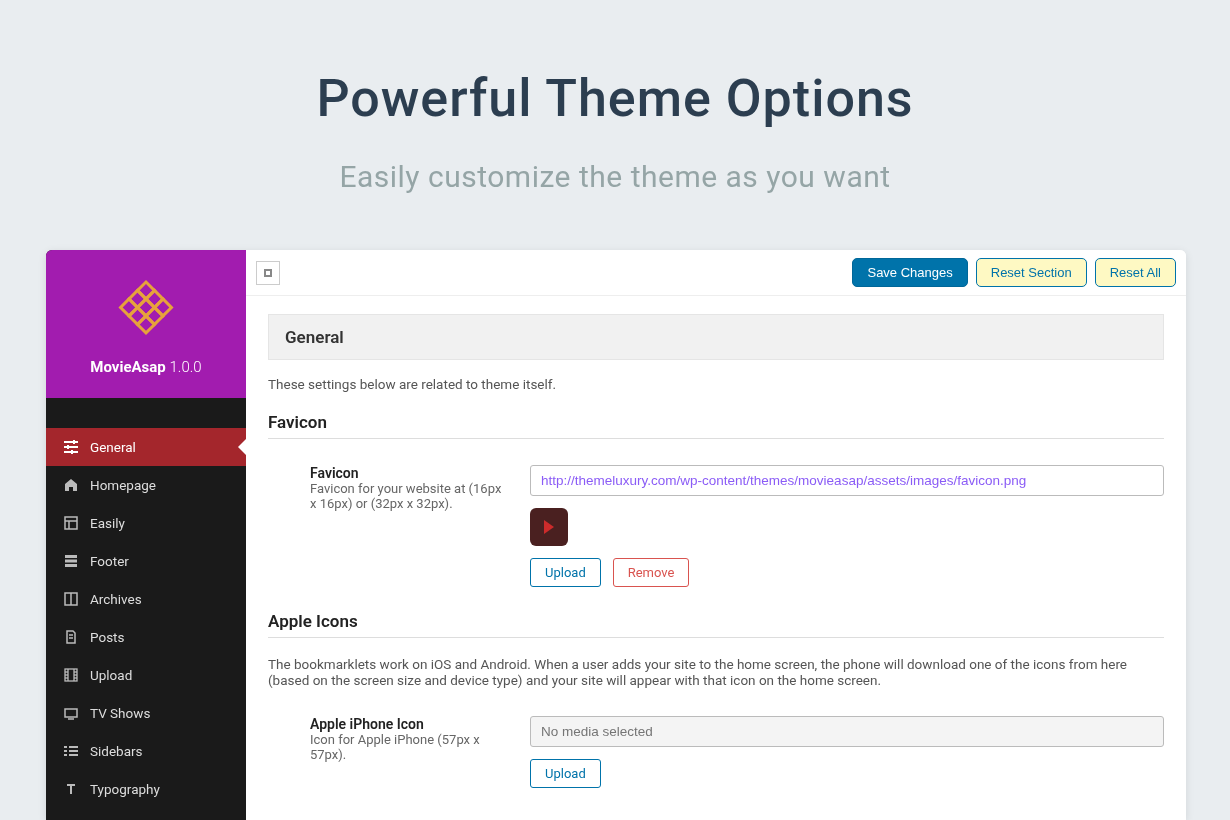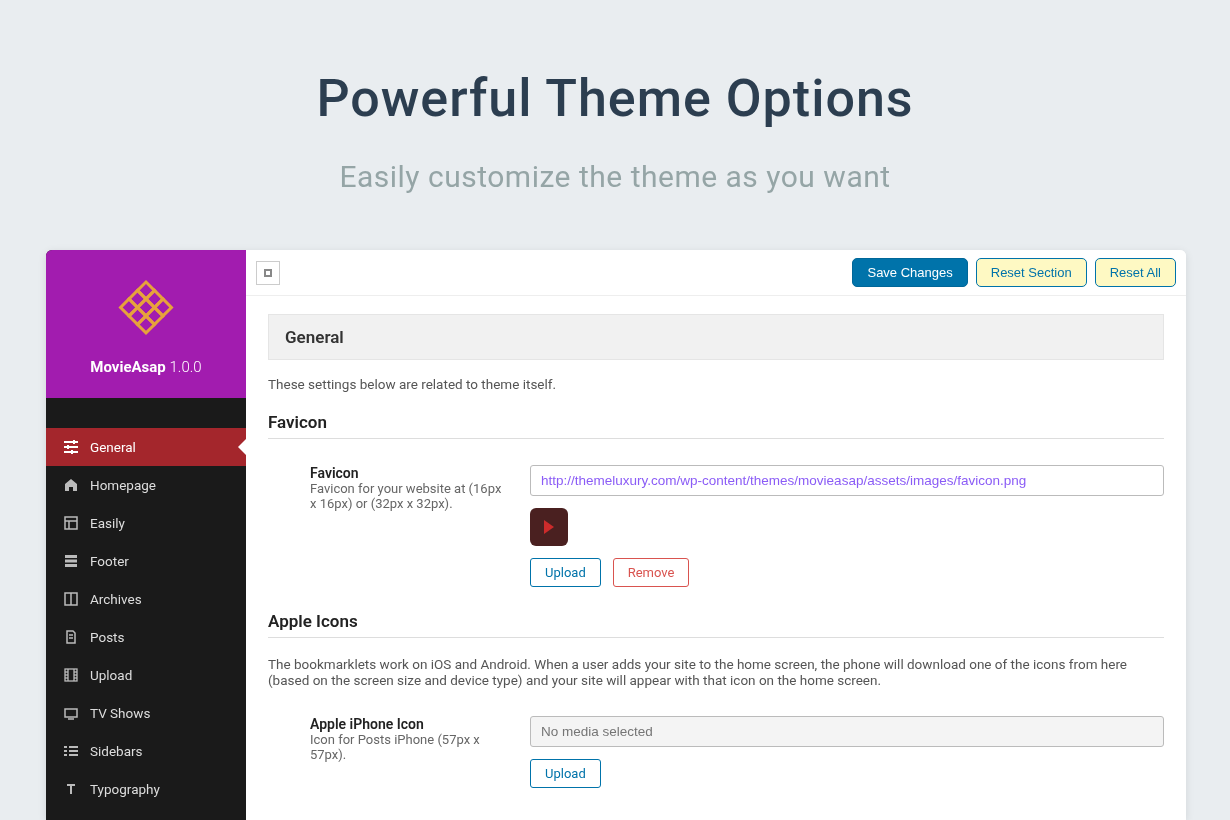--- a/index.html
+++ b/index.html
@@ -400,21 +400,21 @@
             <span class="small-btn red">Remove</span>
           </div>
         </div>
       </div>
 
       <div class="subhead">Apple Icons</div>
       <div class="desc">The bookmarklets work on iOS and Android. When a user adds your site to the home screen, the phone will download one of the icons from here (based on the screen size and device type) and your site will appear with that icon on the home screen.</div>
       <div class="field-row">
         <div class="field-label">
           <div class="fl-title">Apple iPhone Icon</div>
-          <div class="fl-desc">Icon for Posts iPhone (57px x 57px).</div>
+          <div class="fl-desc">Icon for Apple iPhone (57px x 57px).</div>
         </div>
         <div class="field-control">
           <input class="text-input readonly" type="text" readonly="" placeholder="No media selected" style="">
           <div>
             <span class="small-btn blue">Upload</span>
           </div>
         </div>
       </div>
     </div>
   </div>

